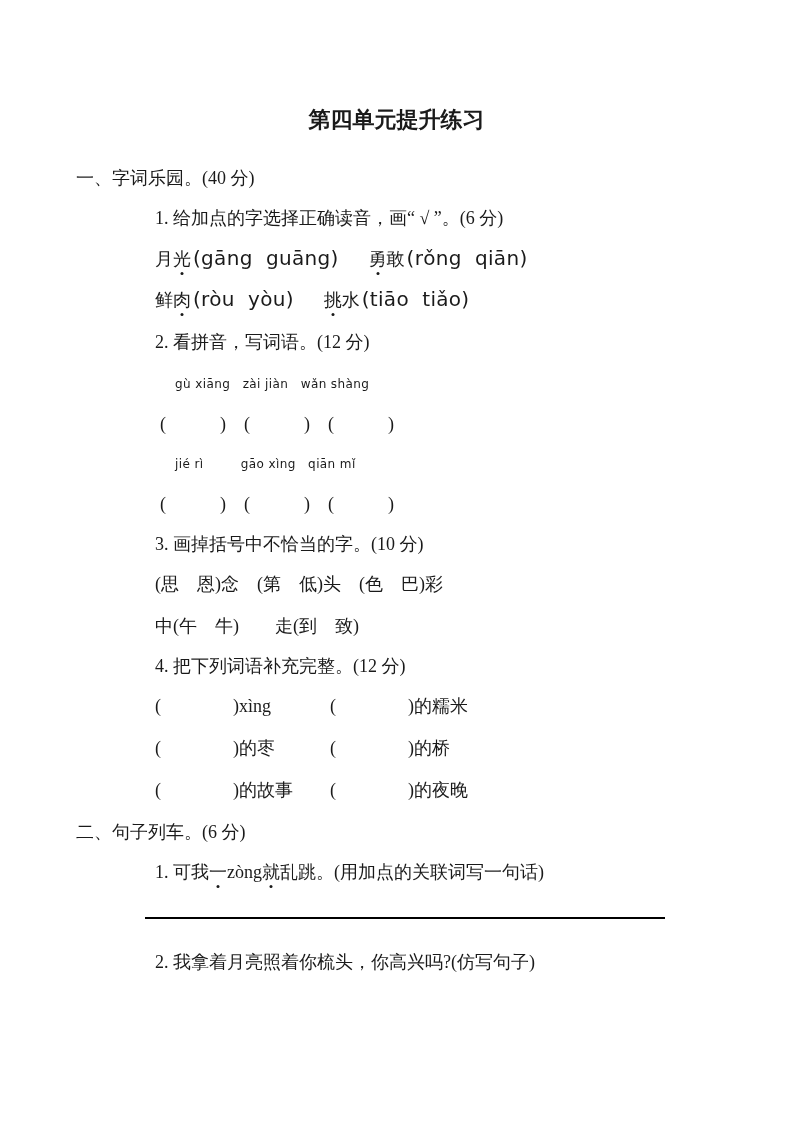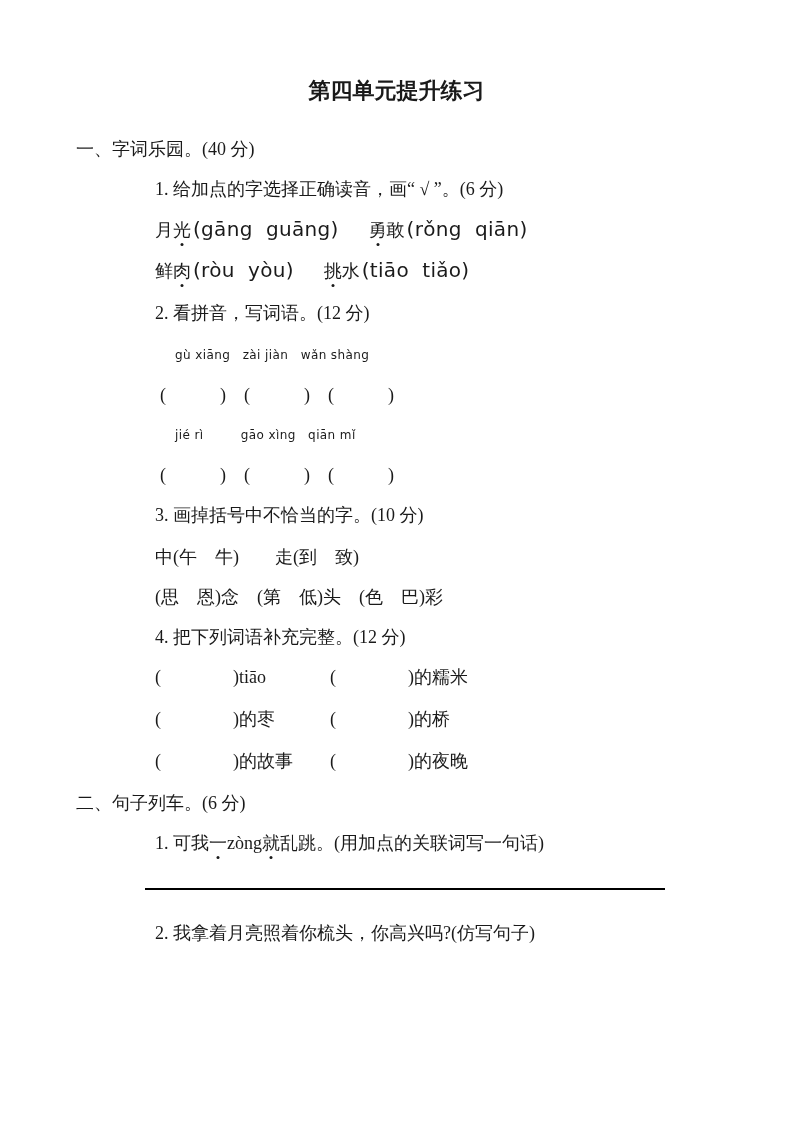--- a/index.html
+++ b/index.html
@@ -3,21 +3,21 @@
 <meta charset="utf-8">
 <style>
   html, body { margin: 0; padding: 0; }
   body {
     width: 793px; height: 1122px;
     background: #ffffff;
     color: #1a1a1a;
     font-family: "Liberation Serif", serif;
     overflow: hidden;
   }
-  .page { width: 793px; height: 978px; padding-top: 76px; box-sizing: border-box; }
+  .page { width: 793px; height: 978px; padding-top: 105px; box-sizing: border-box; }
   .t { white-space: pre-wrap; }
 
   .title {
     margin: 0 0 30px 0;
     text-align: center;
     font-size: 22px;
     line-height: 30px;
     font-weight: bold;
   }
   .line {
@@ -90,26 +90,26 @@
 
   <div class="line indent1 mt4 t">2. 看拼音，写词语。(12 分)</div>
 
   <div class="line pinyin-row mt4 t">gù xiāng　zài jiàn　wǎn shàng</div>
   <div class="line bracket-row t">(　　　)　(　　　)　(　　　)</div>
 
   <div class="line pinyin-row second t">jié rì　　　gāo xìng　qiān mǐ</div>
   <div class="line bracket-row t">(　　　)　(　　　)　(　　　)</div>
 
   <div class="line indent1 t">3. 画掉括号中不恰当的字。(10 分)</div>
+  <div class="line indent1 t">(思　恩)念　(第　低)头　(色　巴)彩</div>
   <div class="line indent1 mt4 t">中(午　牛)　　走(到　致)</div>
-  <div class="line indent1 t">(思　恩)念　(第　低)头　(色　巴)彩</div>
 
   <div class="line indent1 t">4. 把下列词语补充完整。(12 分)</div>
 
-  <div class="line indent1 q4-row"><span class="q4-left t">(　　　　)tiāo</span><span class="t">(　　　　)的糯米</span></div>
+  <div class="line indent1 q4-row"><span class="q4-left t">(　　　　)xìng</span><span class="t">(　　　　)的糯米</span></div>
   <div class="line indent1 q4-row"><span class="q4-left t">(　　　　)的枣</span><span class="t">(　　　　)的桥</span></div>
   <div class="line indent1 q4-row"><span class="q4-left t">(　　　　)的故事</span><span class="t">(　　　　)的夜晚</span></div>
 
   <div class="line sec-heading t">二、句子列车。(6 分)</div>
 
   <div class="line indent1"><span class="t">1. 可我</span><span class="dotted t">一</span><span class="t">zòng</span><span class="dotted t">就</span><span class="t">乱跳。(用加点的关联词写一句话)</span></div>
 
   <div class="answer-line"></div>
 
   <div class="line indent1 t">2. 我拿着月亮照着你梳头，你高兴吗?(仿写句子)</div>

